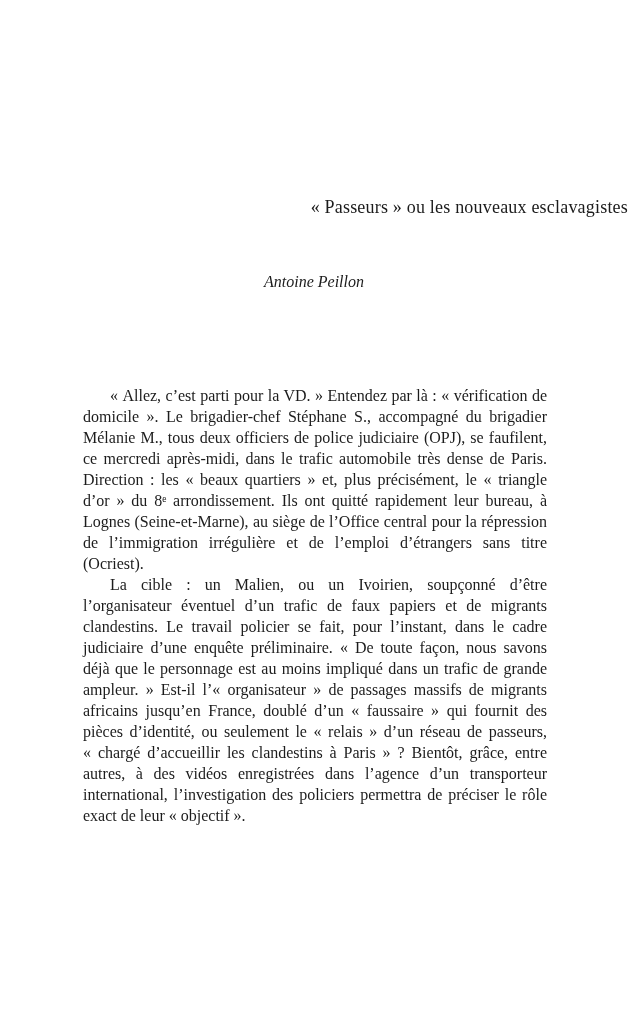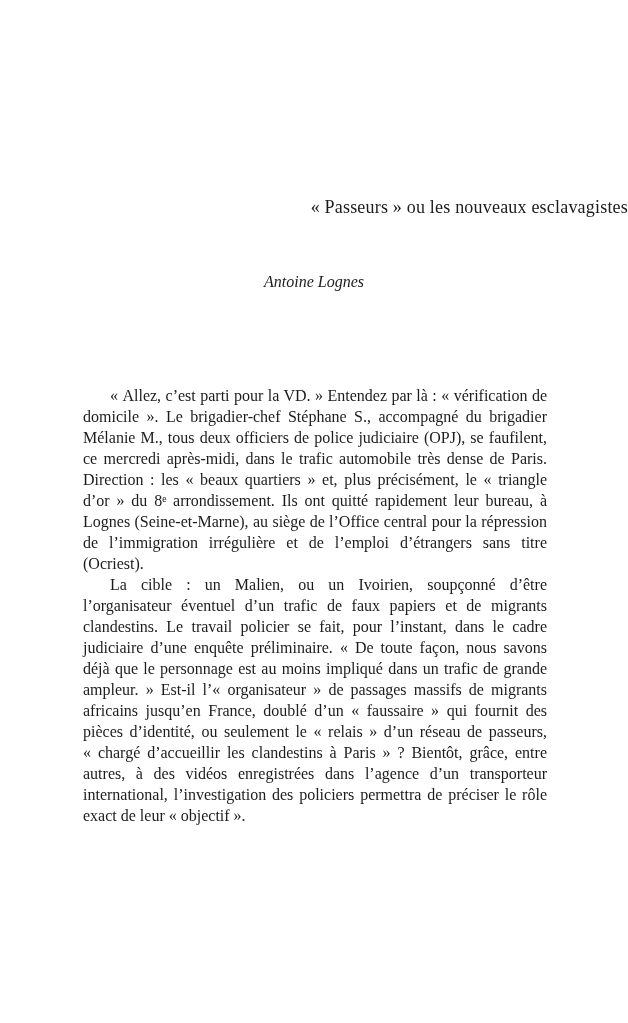--- a/index.html
+++ b/index.html
@@ -50,19 +50,19 @@
     padding: 0;
     text-indent: 27px;
   }
 </style>
 </head>
 <body>
 
 <div class="page">
   <h1 class="title">«&nbsp;Passeurs&nbsp;» ou les nouveaux esclavagistes</h1>
 
-  <div class="author">Antoine Lognes</div>
+  <div class="author">Antoine Peillon</div>
 
   <div class="body-text">
     <p>«&nbsp;Allez, c’est parti pour la VD.&nbsp;» Entendez par là&nbsp;: «&nbsp;vérification de domicile&nbsp;». Le brigadier-chef Stéphane S., accompagné du brigadier Mélanie M., tous deux officiers de police judiciaire (OPJ), se faufilent, ce mercredi après-midi, dans le trafic automobile très dense de Paris. Direction&nbsp;: les «&nbsp;beaux quartiers&nbsp;» et, plus précisément, le «&nbsp;triangle d’or&nbsp;» du 8ᵉ arrondissement. Ils ont quitté rapidement leur bureau, à Lognes (Seine-et-Marne), au siège de l’Office central pour la répression de l’immigration irrégulière et de l’emploi d’étrangers sans titre (Ocriest).</p>
     <p>La cible&nbsp;: un Malien, ou un Ivoirien, soupçonné d’être l’organisateur éventuel d’un trafic de faux papiers et de migrants clandestins. Le travail policier se fait, pour l’instant, dans le cadre judiciaire d’une enquête préliminaire. «&nbsp;De toute façon, nous savons déjà que le personnage est au moins impliqué dans un trafic de grande ampleur.&nbsp;» Est-il l’«&nbsp;organisateur&nbsp;» de passages massifs de migrants africains jusqu’en France, doublé d’un «&nbsp;faussaire&nbsp;» qui fournit des pièces d’identité, ou seulement le «&nbsp;relais&nbsp;» d’un réseau de passeurs, «&nbsp;chargé d’accueillir les clandestins à Paris&nbsp;»&nbsp;? Bientôt, grâce, entre autres, à des vidéos enregistrées dans l’agence d’un transporteur international, l’investigation des policiers permettra de préciser le rôle exact de leur «&nbsp;objectif&nbsp;».</p>
   </div>
 </div>
 
 </body></html>

